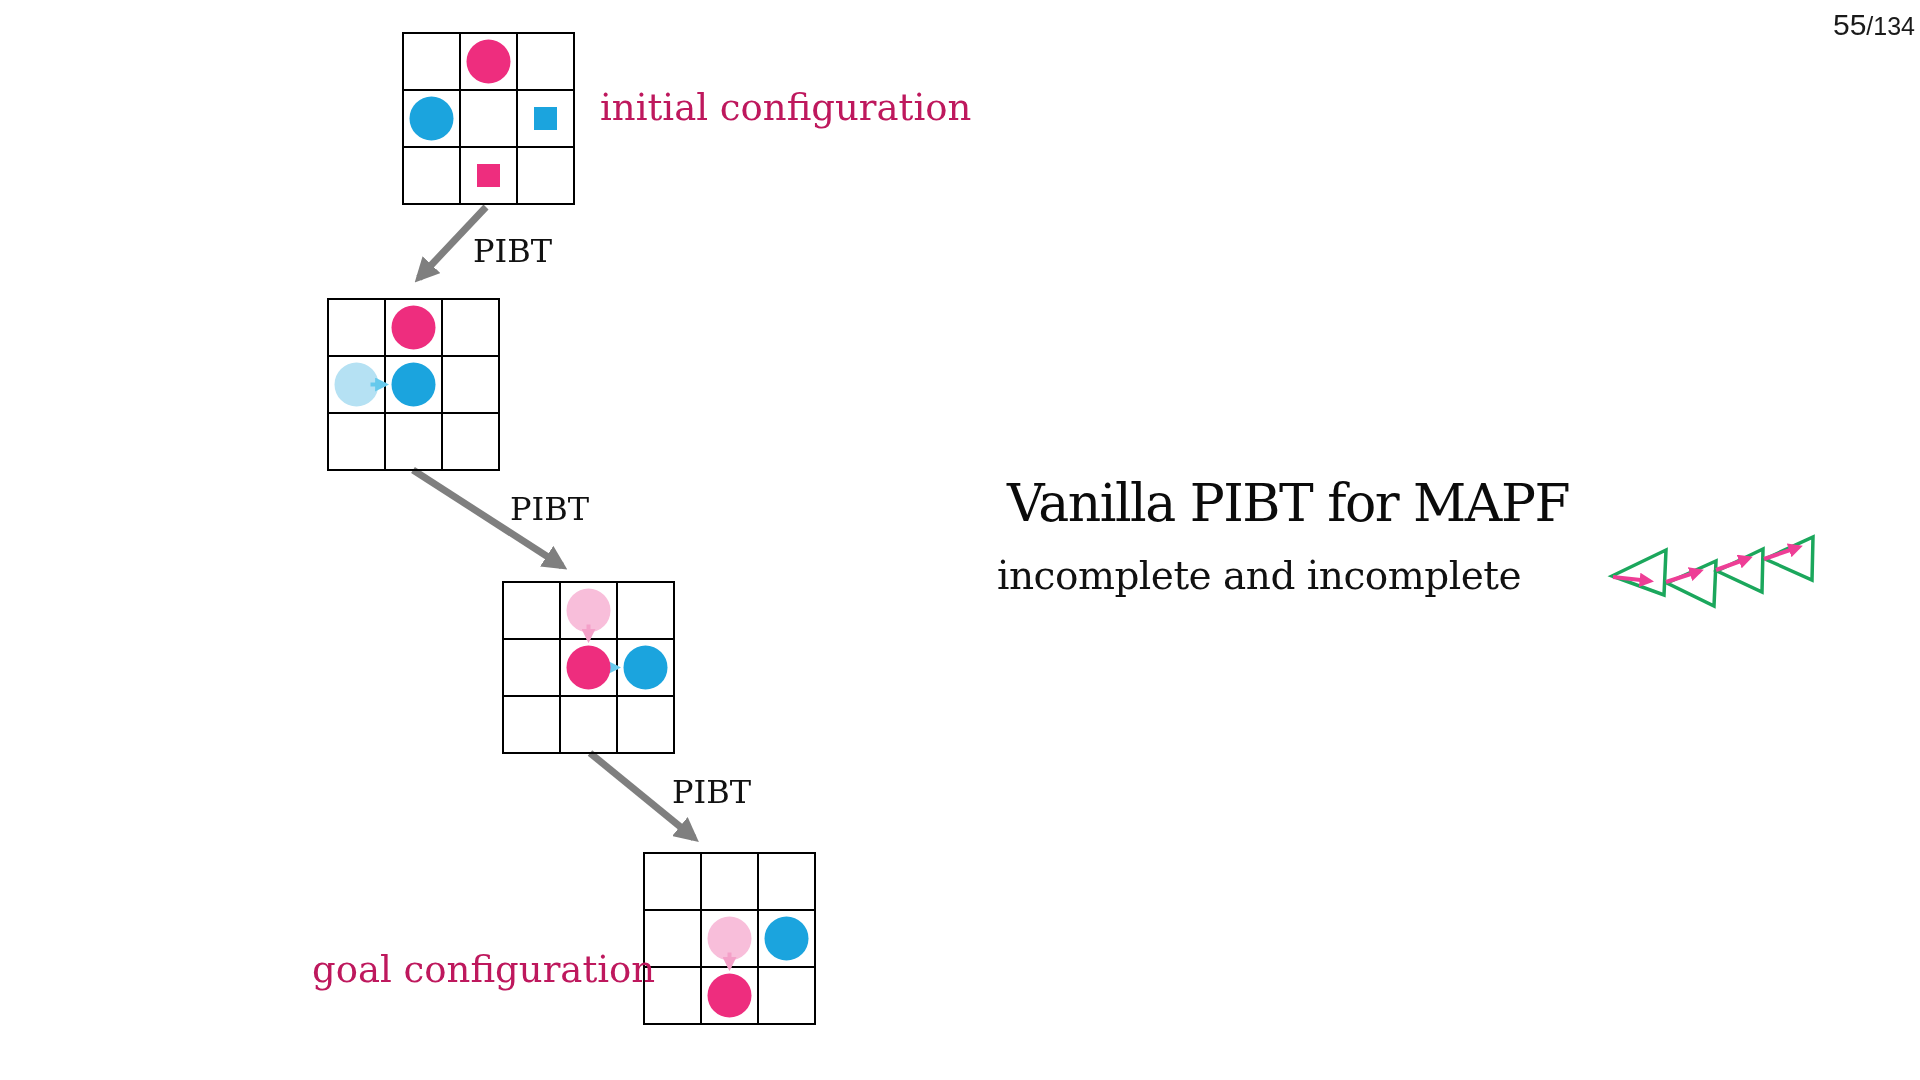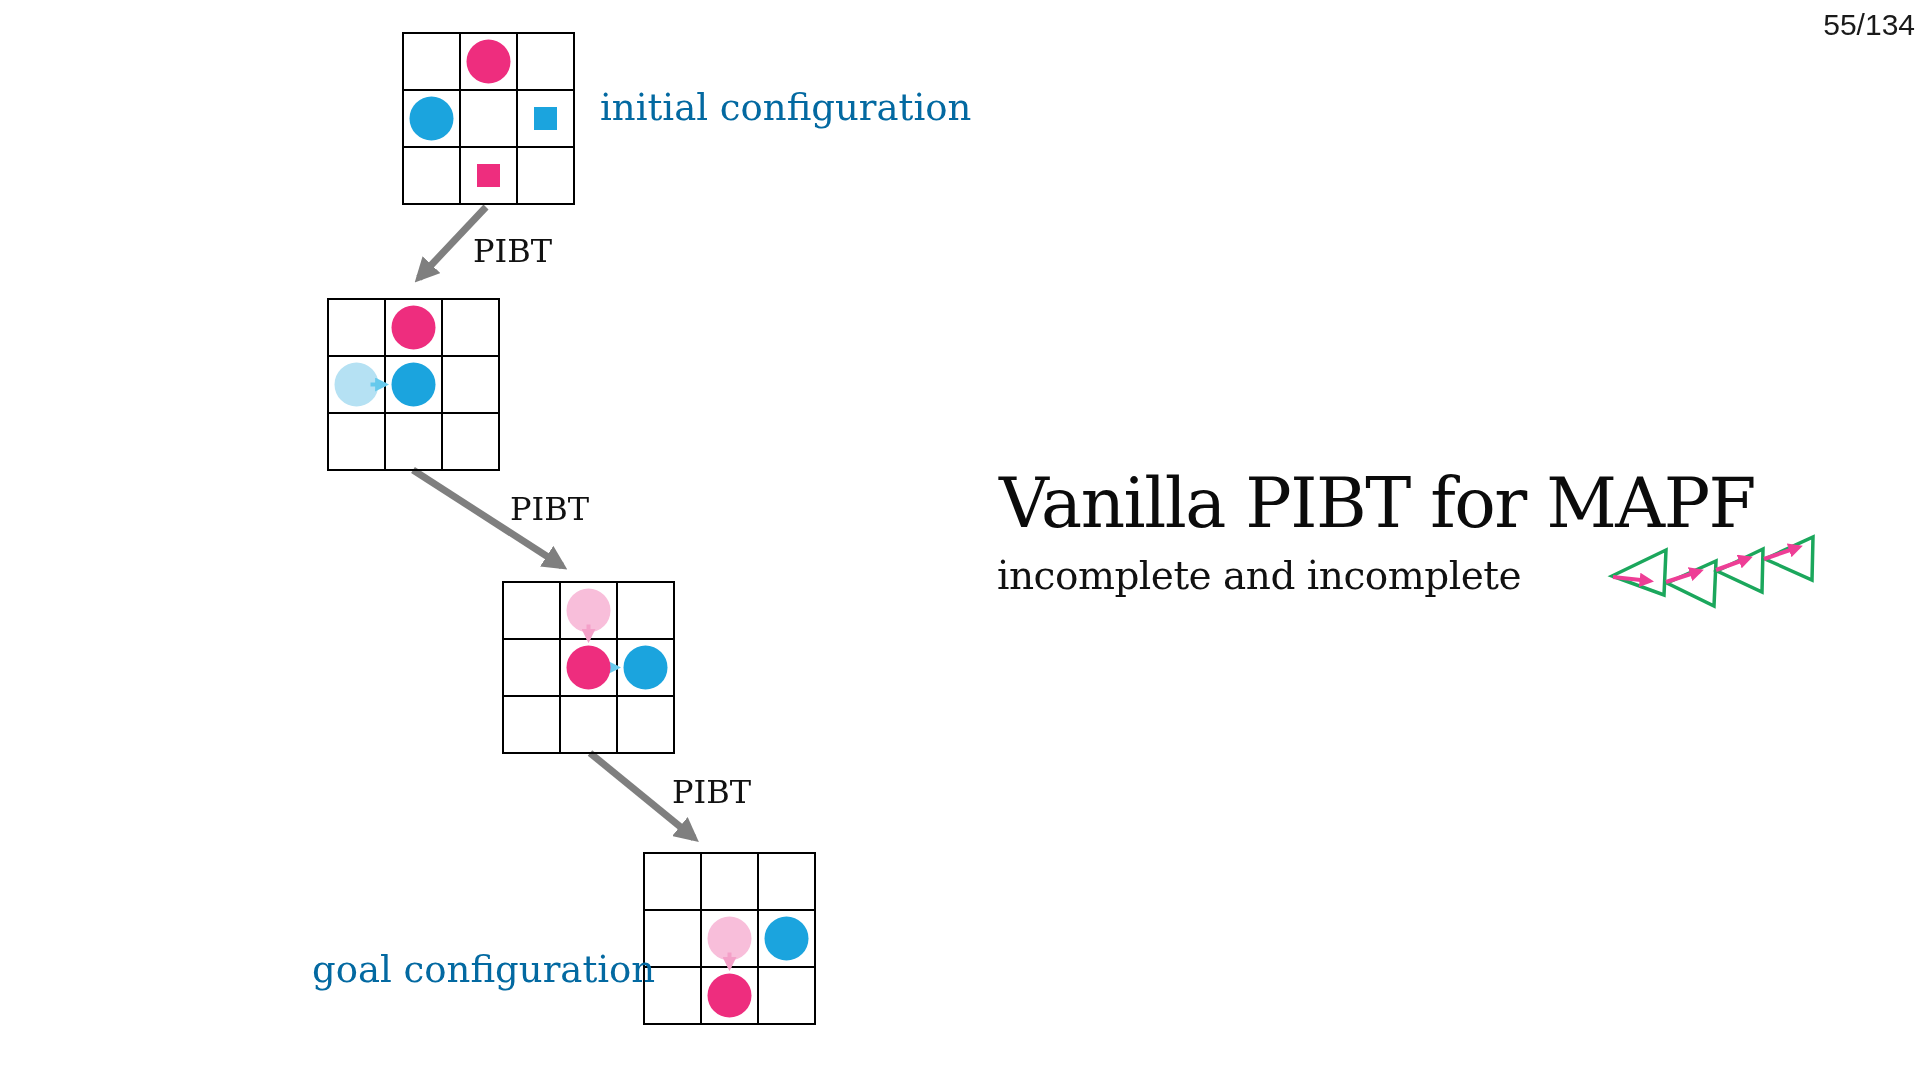--- a/index.html
+++ b/index.html
@@ -2,39 +2,39 @@
 <html><head>
 <meta charset="utf-8">
 <style>
   html,body{margin:0;padding:0}
   body{
     width:1920px;height:1080px;position:relative;overflow:hidden;
     background:#ffffff;font-family:"DejaVu Serif",serif;color:#000;
   }
   #diagram-svg{position:absolute;left:0;top:0}
   .caption{
-    position:absolute;font-size:37px;line-height:1;white-space:nowrap;color:#0369a1;
+    position:absolute;font-size:37px;line-height:1;white-space:nowrap;color:#be185d;
   }
   .caption.initial{left:600px;top:89px}
   .caption.goal{left:312px;top:951px}
   .slide-title{
-    position:absolute;left:991px;top:461px;margin:8px;
-    font-size:69px;font-weight:normal;letter-spacing:-1.5px;line-height:1;color:#0b0b0b;
+    position:absolute;left:991px;top:461px;margin:16px;
+    font-size:52px;font-weight:normal;letter-spacing:-1.5px;line-height:1;color:#0b0b0b;
     white-space:nowrap;
   }
   .slide-subtitle{
     position:absolute;left:997px;top:556px;font-size:39px;letter-spacing:-0.5px;
     line-height:1;color:#111;white-space:nowrap;
   }
   .pageno{
     position:absolute;top:10px;right:5px;display:flex;align-items:baseline;
     font-family:"Liberation Sans",sans-serif;color:#1a1a1a;
   }
   .pageno .cur{font-size:30px;line-height:1}
-  .pageno .tot{font-size:30px;line-height:1}
+  .pageno .tot{font-size:25px;line-height:1}
   .logo{position:absolute;left:1605px;top:530px}
   .logo polygon{fill:none;stroke-width:3.5px}
   .logo line{stroke-width:4px}
   svg text.pibt-label{font-family:"DejaVu Serif",serif;font-size:32px;fill:#111}
 </style>
 </head>
 <body>
 
 <div class="pageno">
   <span class="cur">55</span>

